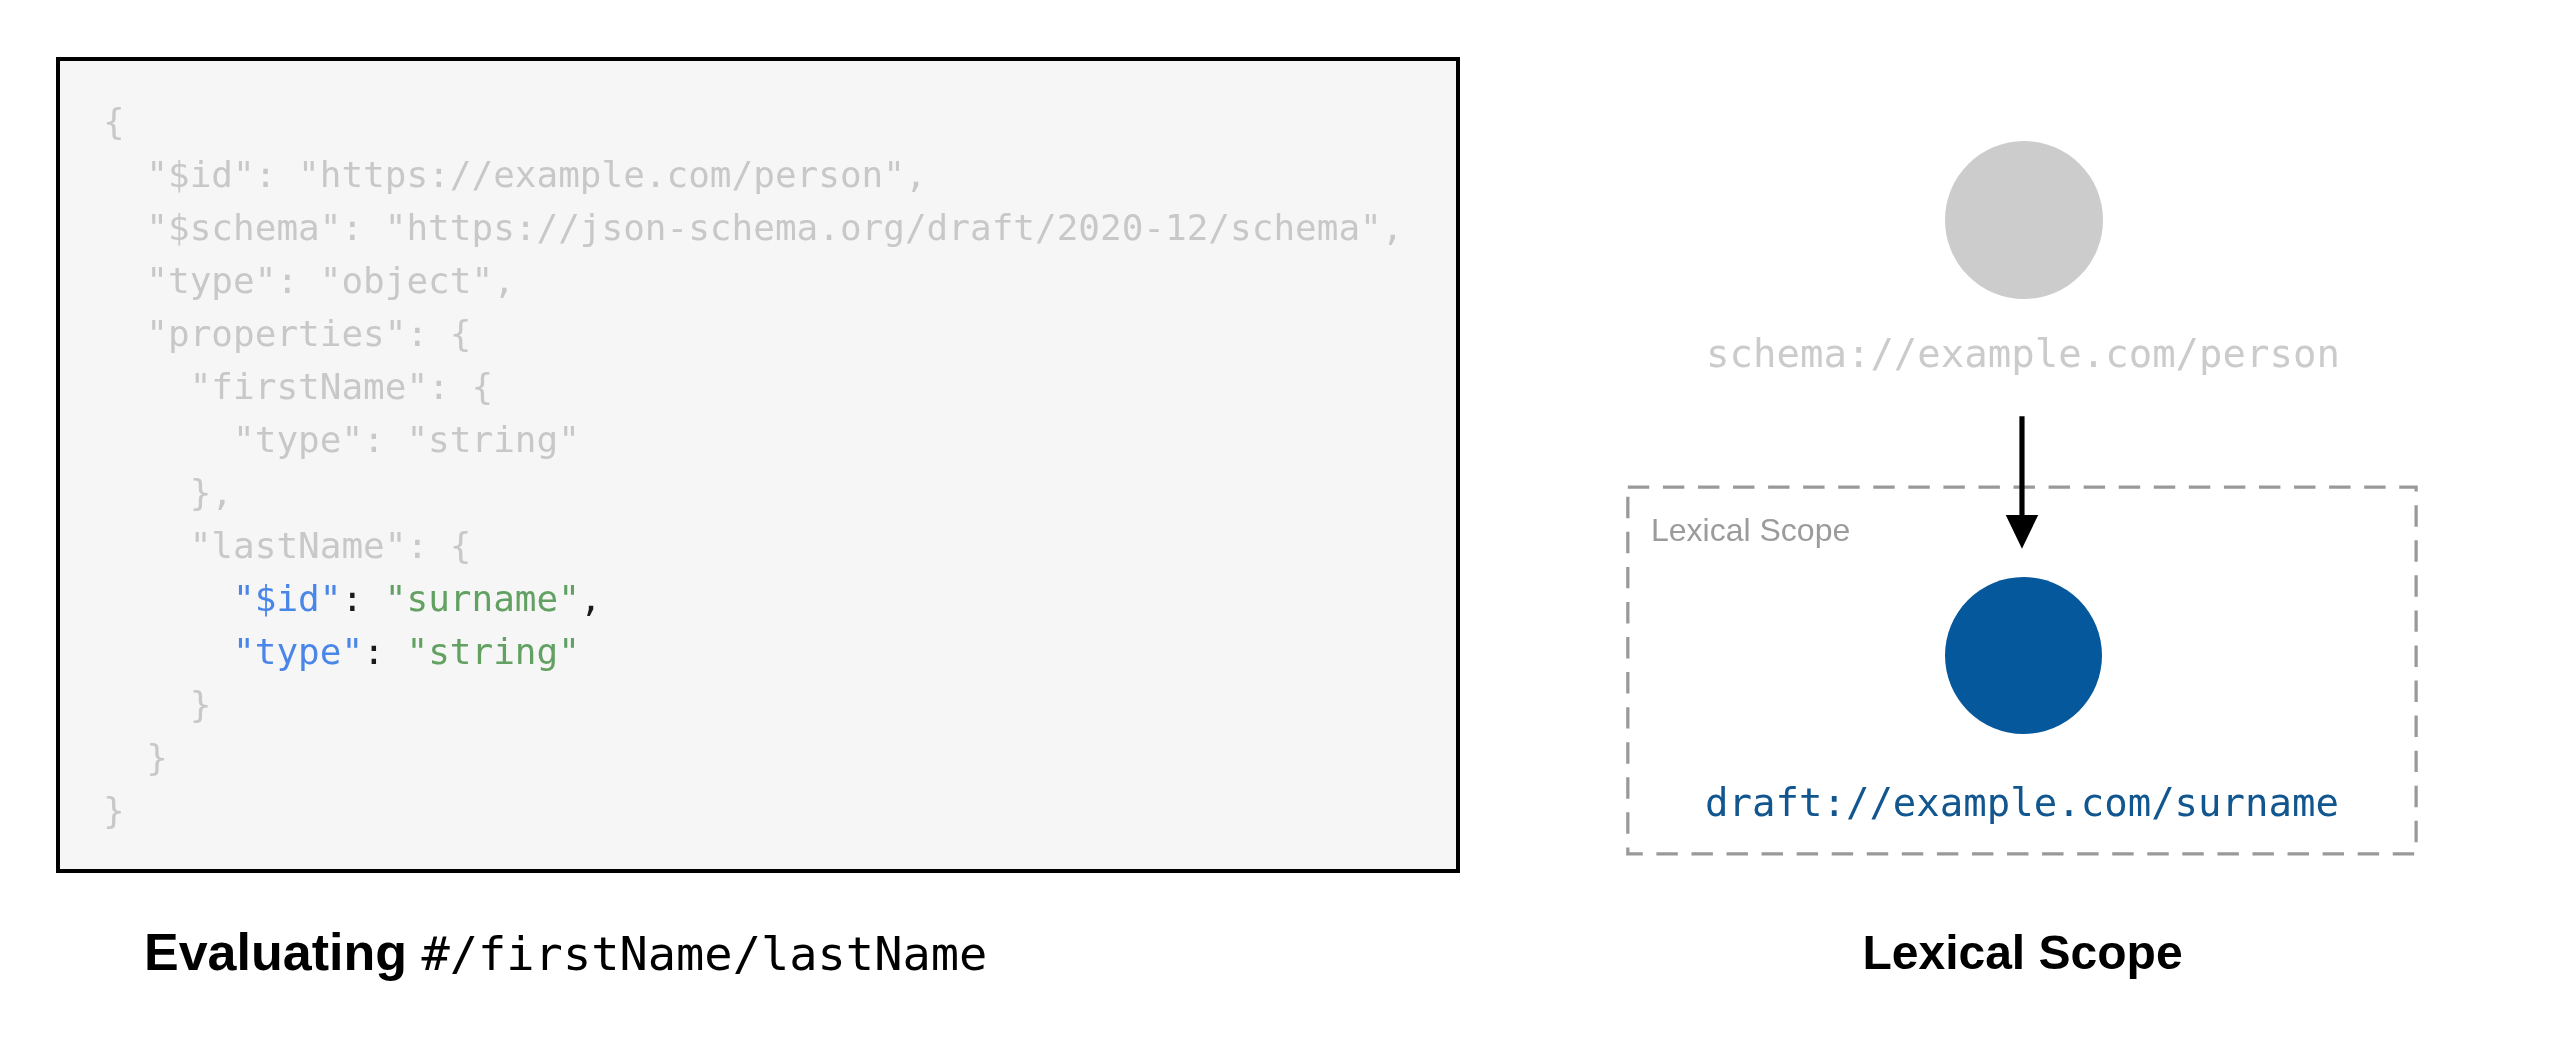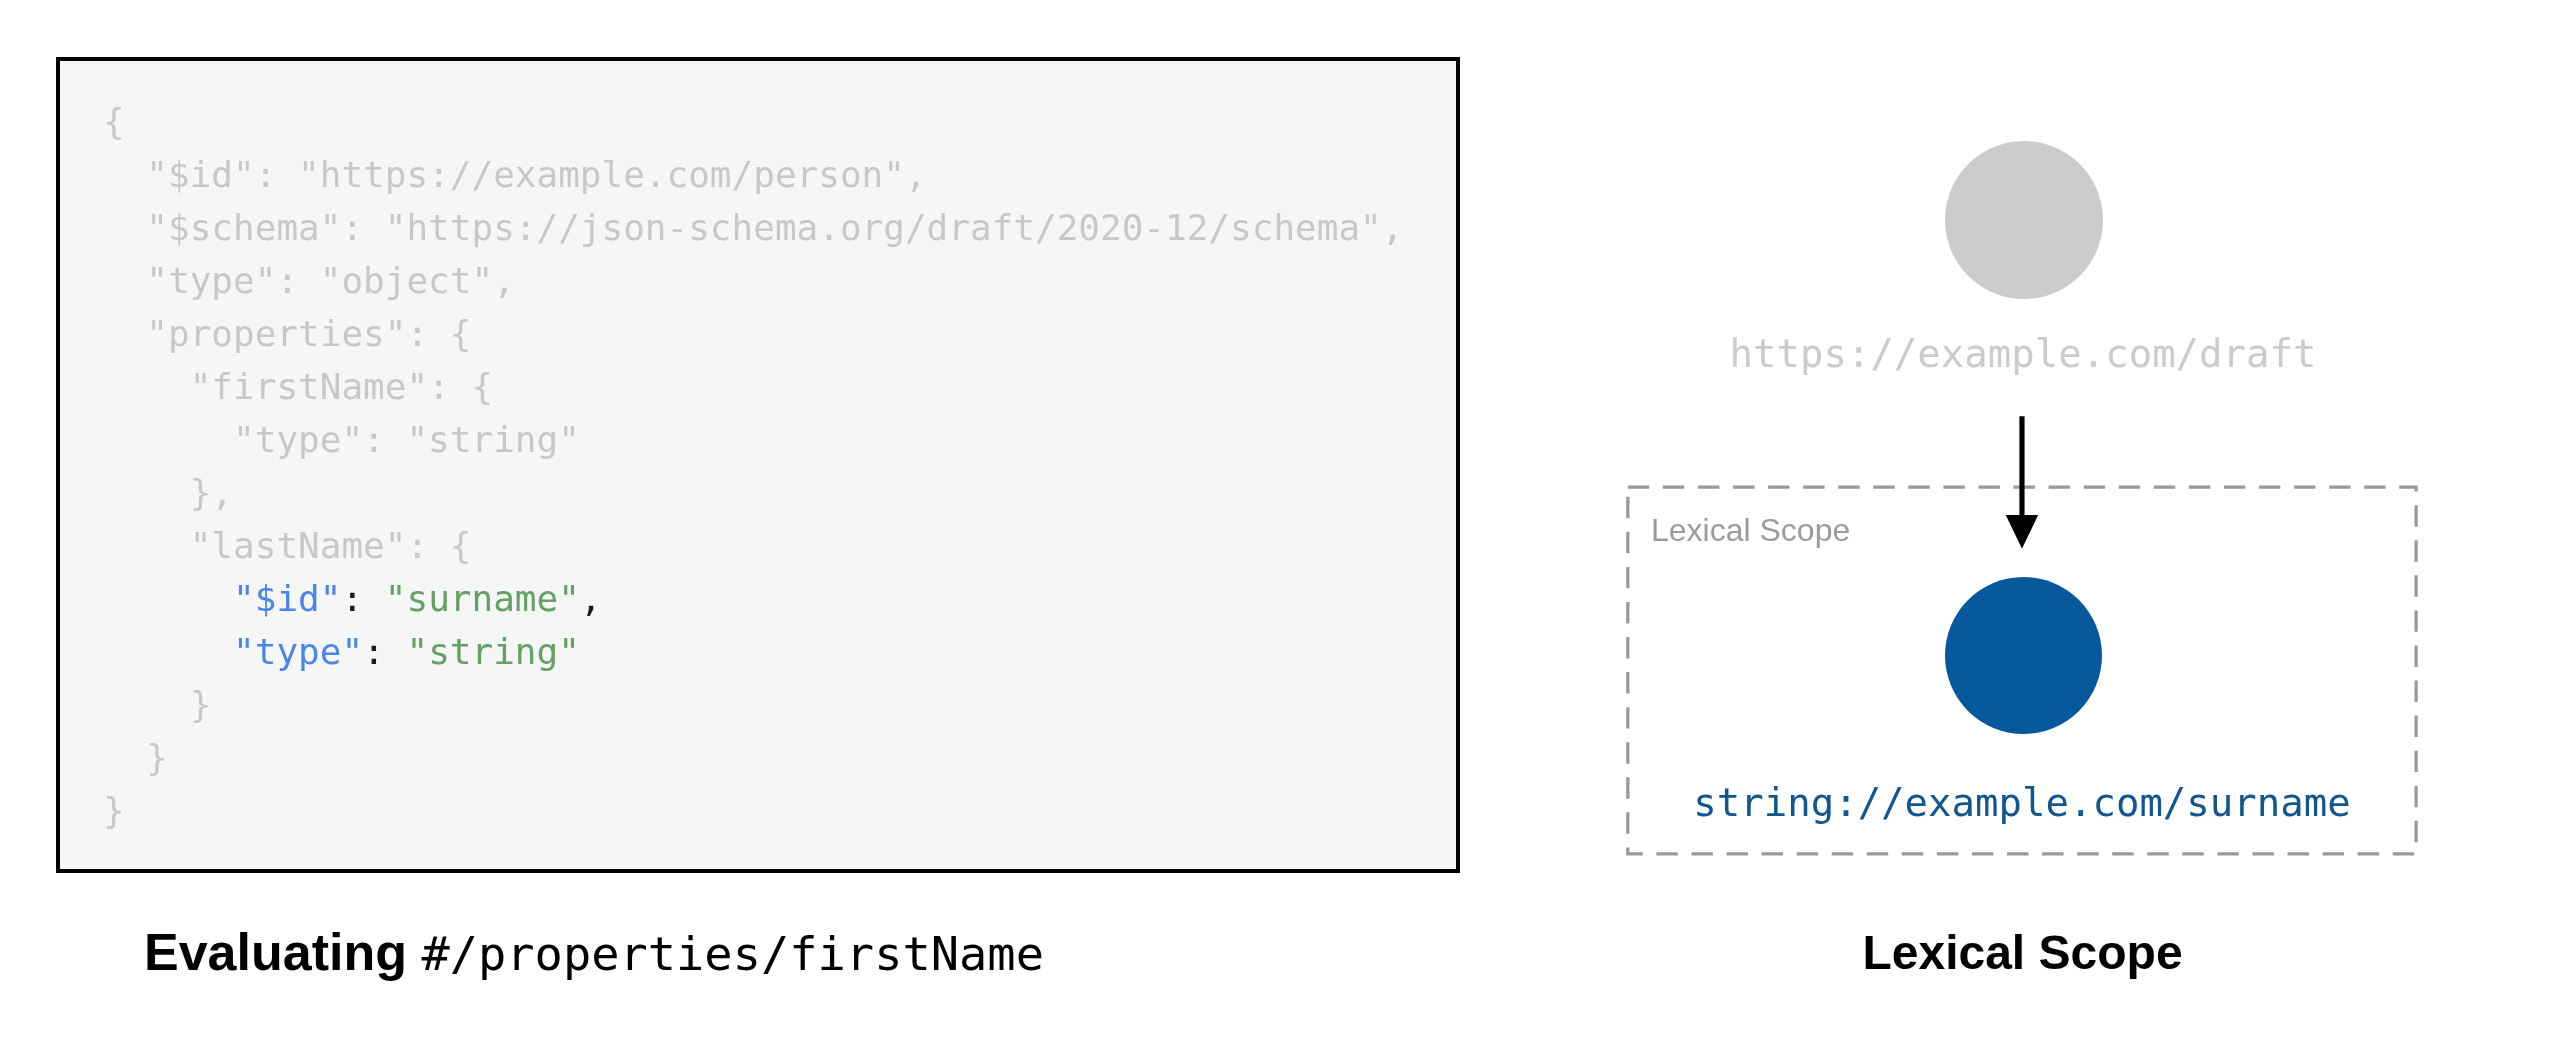--- a/index.html
+++ b/index.html
@@ -90,35 +90,35 @@
       <div class="code-line"><span class="tok-dim">    },</span></div>
       <div class="code-line"><span class="tok-dim">    "lastName": {</span></div>
       <div class="code-line"><span class="tok-dim">      </span><span class="tok-key">"$id"</span><span class="tok-punc">:</span><span class="tok-dim"> </span><span class="tok-str">"surname"</span><span class="tok-punc">,</span></div>
       <div class="code-line"><span class="tok-dim">      </span><span class="tok-key">"type"</span><span class="tok-punc">:</span><span class="tok-dim"> </span><span class="tok-str">"string"</span></div>
       <div class="code-line"><span class="tok-dim">    }</span></div>
       <div class="code-line"><span class="tok-dim">  }</span></div>
       <div class="code-line"><span class="tok-dim">}</span></div>
     </div>
 
   <div class="caption-left">
-    <span class="cap-bold">Evaluating</span><span class="cap-bold"> </span><span class="cap-mono">#/properties/firstName</span>
+    <span class="cap-bold">Evaluating</span><span class="cap-bold"> </span><span class="cap-mono">#/firstName/lastName</span>
   </div>
 
   <svg class="diagram-svg" viewBox="0 0 1500 1600">
     <rect x="106" y="750" width="1214" height="565" fill="none" stroke="#999999" stroke-width="5" stroke-dasharray="33 21"></rect>
     <line x1="713" y1="641" x2="713" y2="798" stroke="#000000" stroke-width="8"></line>
     <polygon points="713,845 688,793 738,793" fill="#000000"></polygon>
   </svg>
 
   <div class="node node-gray"></div>
 
-  <div class="url-label url-gray">https://example.com/draft</div>
+  <div class="url-label url-gray">schema://example.com/person</div>
 
   <div class="scope-inner-label">Lexical Scope</div>
 
   <div class="node node-blue"></div>
 
-  <div class="url-label url-blue">string://example.com/surname</div>
+  <div class="url-label url-blue">draft://example.com/surname</div>
 
   <div class="caption-right">Lexical Scope</div>
 
 </div>
 
 
 </body></html>

